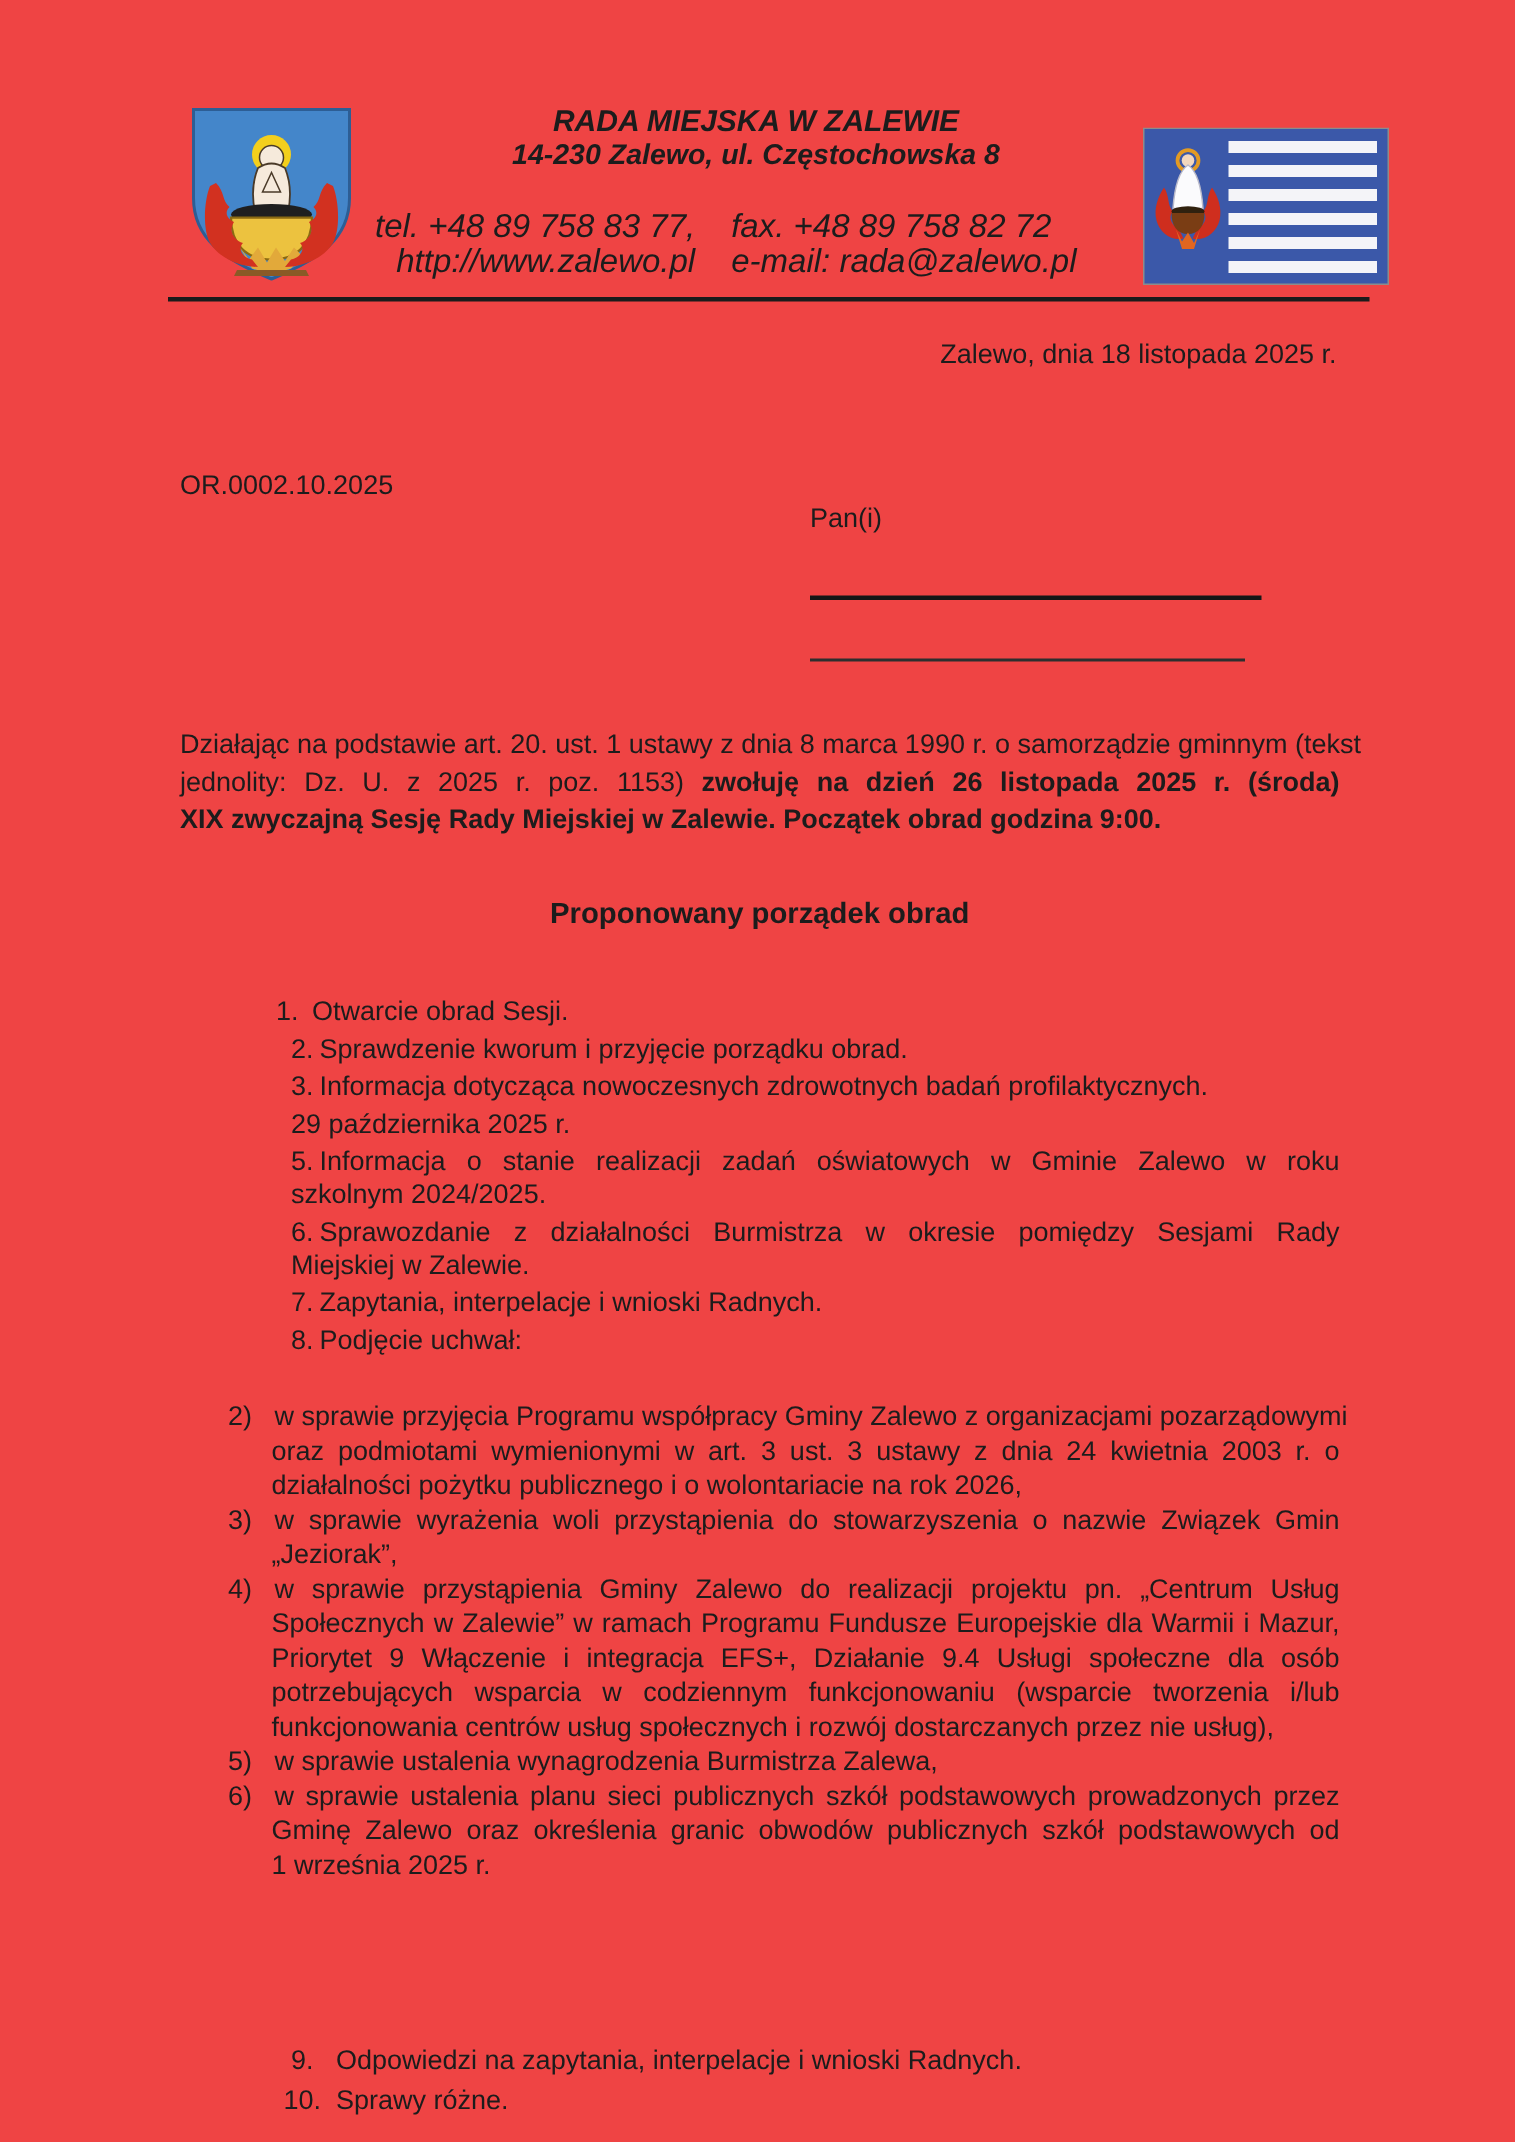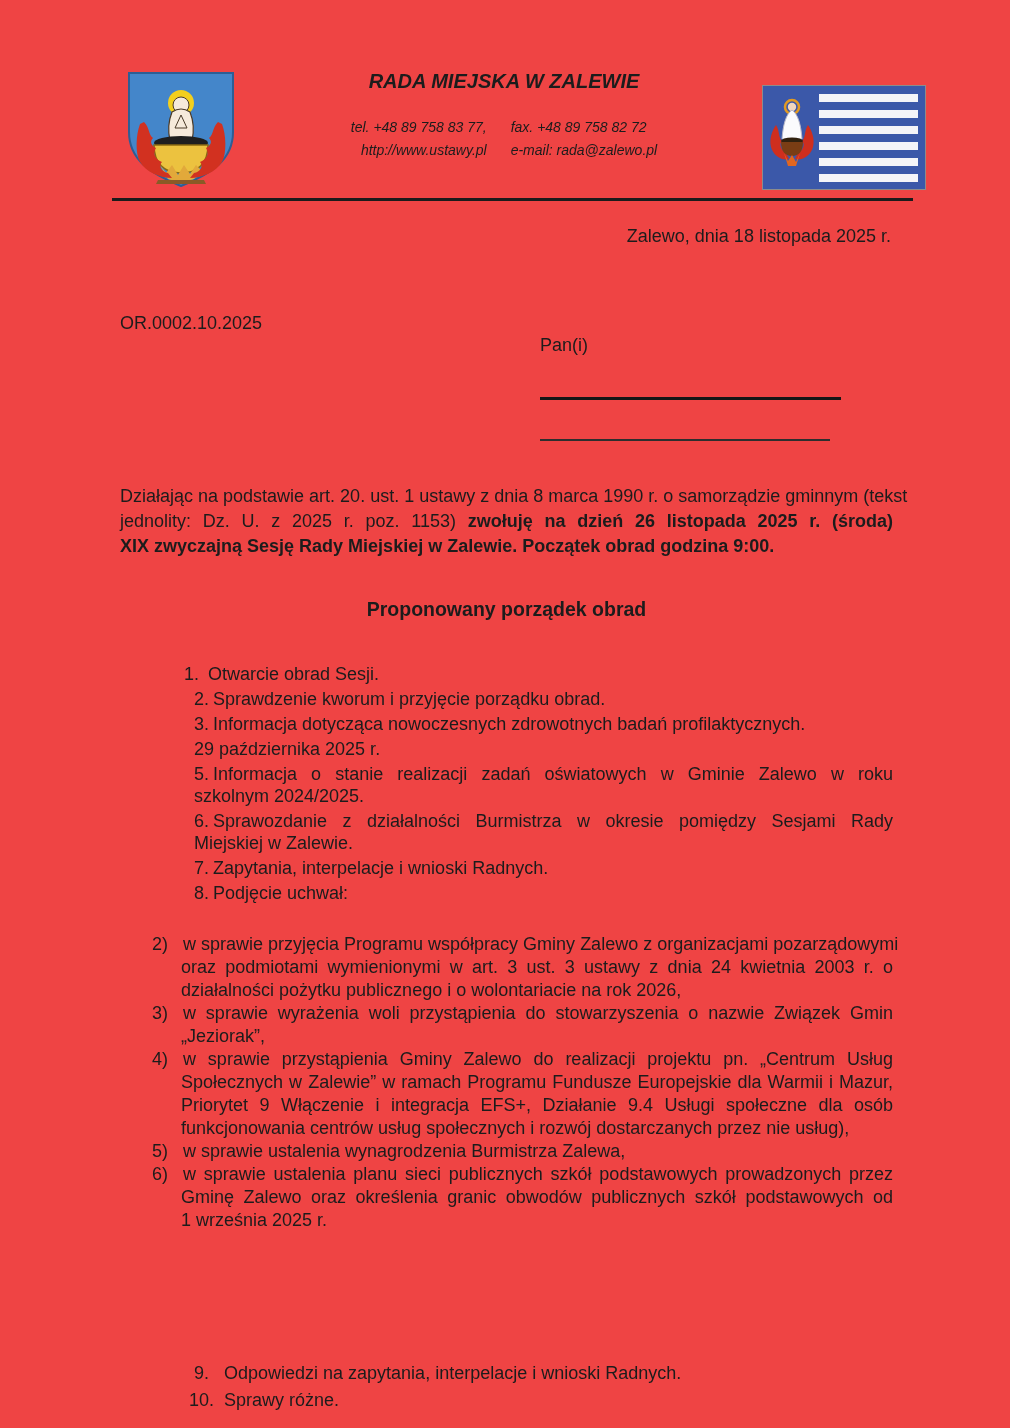--- a/index.html
+++ b/index.html
@@ -7,22 +7,22 @@
     position:relative;width:1010px;height:1428px;background:#ef4444;
     font-family:Liberation Sans, sans-serif;
     color:#1c1c1c;overflow:hidden;
   }
   
   .coat{position:absolute;left:122px;top:66px;width:118px;height:126px;}
   .flag{position:absolute;left:762px;top:85px;width:164px;height:105px;}
   .hcenter{position:absolute;left:250px;top:70px;width:508px;text-align:center;}
   .org-name{font-size:20px;font-weight:700;font-style:italic;line-height:22px;}
   .org-address{font-size:19px;font-weight:700;font-style:italic;line-height:22px;margin-top:1px;}
-  .contact{margin-top:24px;display:flex;justify-content:center;column-gap:24px;
-    font-size:14px;font-style:italic;line-height:23px;}
+  .contact{margin-top:24px;display:flex;column-gap:24px;
+    font-size:22px;font-style:italic;line-height:23px;}
   .contact .col-left{text-align:right;}
   .contact .col-right{text-align:left;}
   .rule{position:absolute;left:112px;top:198px;width:801px;height:3px;background:#1b1b1b;}
   
   .date-line{position:absolute;left:120px;top:226px;width:771px;text-align:right;font-size:18px;}
   .refnum{position:absolute;left:120px;top:313px;font-size:18px;}
   .pani{position:absolute;left:540px;top:335px;font-size:18px;}
   .fill-line{position:absolute;left:540px;}
   .fill-line-1{top:377px;width:301px;height:20px;border-bottom:3px solid #161616;}
   .fill-line-2{top:420px;width:290px;height:19px;border-bottom:2px solid #2e2e2e;}
@@ -66,24 +66,25 @@
       <path d="M22,56 C28,62 26,68 31,72 C27,76 30,80 34,82 C30,88 34,94 40,96 C36,100 40,106 46,107 L50,112 C38,112 24,106 18,96 C13,87 14,68 18,58 Z" fill="#d23120"></path>
       <g transform="matrix(-1,0,0,1,118,0)">
         <path d="M22,56 C28,62 26,68 31,72 C27,76 30,80 34,82 C30,88 34,94 40,96 C36,100 40,106 46,107 L50,112 C38,112 24,106 18,96 C13,87 14,68 18,58 Z" fill="#d23120"></path>
       </g>
       <path d="M36,114 L82,114 L84,118 L34,118 Z" fill="#8a5a26"></path>
     </svg>
   </div>
 
   <div class="hcenter">
     <div class="org-name">RADA MIEJSKA W ZALEWIE</div>
+    <div class="org-address">14-230 Zalewo, ul. Częstochowska 8</div>
     <div class="contact">
       <div class="col-left">
         <div>tel. +48 89 758 83 77,</div>
-        <div>http://www.ustawy.pl</div>
+        <div>http://www.zalewo.pl</div>
       </div>
       <div class="col-right">
         <div>fax. +48 89 758 82 72</div>
         <div>e-mail: rada@zalewo.pl</div>
       </div>
     </div>
   </div>
 
   <div class="flag">
     <svg width="164" height="105" viewBox="0 0 164 105">
@@ -160,20 +161,21 @@
         <div class="jline last"><span>działalności pożytku publicznego i o wolontariacie na rok 2026,</span></div>
       </div>
       <div class="item">
         <div class="jline"><span class="marker">3)</span><span>w sprawie wyrażenia woli przystąpienia do stowarzyszenia o nazwie Związek Gmin</span></div>
         <div class="jline last"><span>„Jeziorak”,</span></div>
       </div>
       <div class="item">
         <div class="jline"><span class="marker">4)</span><span>w sprawie przystąpienia Gminy Zalewo do realizacji projektu pn. „Centrum Usług</span></div>
         <div class="jline"><span>Społecznych w Zalewie” w ramach Programu Fundusze Europejskie dla Warmii i Mazur,</span></div>
         <div class="jline"><span>Priorytet 9 Włączenie i integracja EFS+, Działanie 9.4 Usługi społeczne dla osób</span></div>
+        <div class="jline"><span>potrzebujących wsparcia w codziennym funkcjonowaniu (wsparcie tworzenia i/lub</span></div>
         <div class="jline last"><span>funkcjonowania centrów usług społecznych i rozwój dostarczanych przez nie usług),</span></div>
       </div>
       <div class="item">
         <div class="jline last"><span class="marker">5)</span><span>w sprawie ustalenia wynagrodzenia Burmistrza Zalewa,</span></div>
       </div>
       <div class="item">
         <div class="jline"><span class="marker">6)</span><span>w sprawie ustalenia planu sieci publicznych szkół podstawowych prowadzonych przez</span></div>
         <div class="jline"><span>Gminę Zalewo oraz określenia granic obwodów publicznych szkół podstawowych od</span></div>
         <div class="jline last"><span>1 września 2025 r.</span></div>
       </div>

